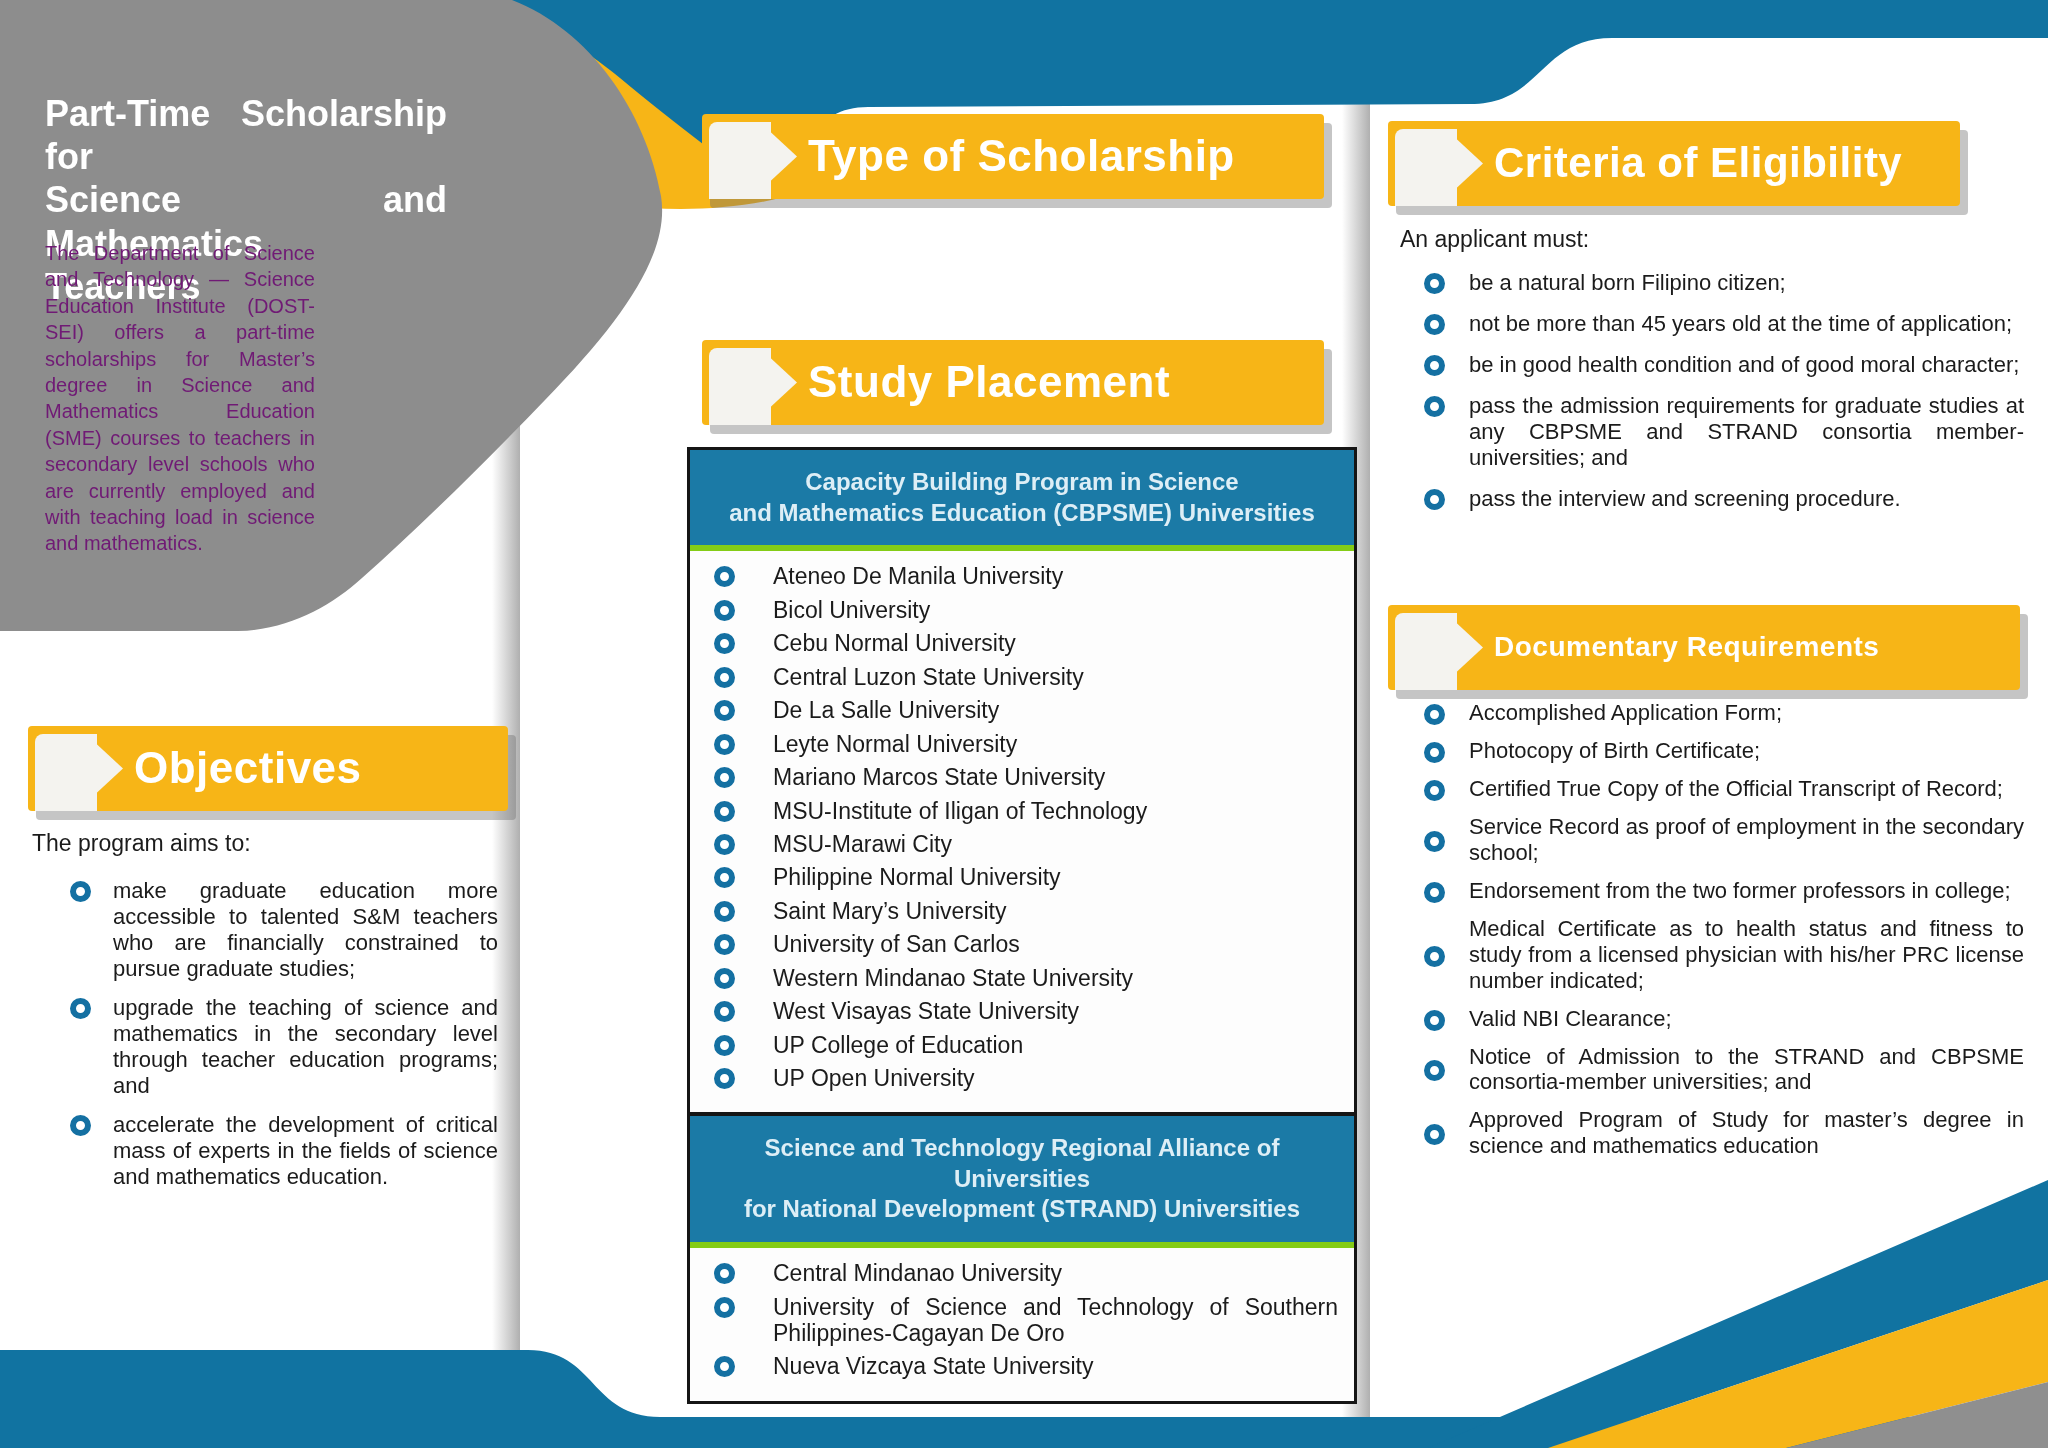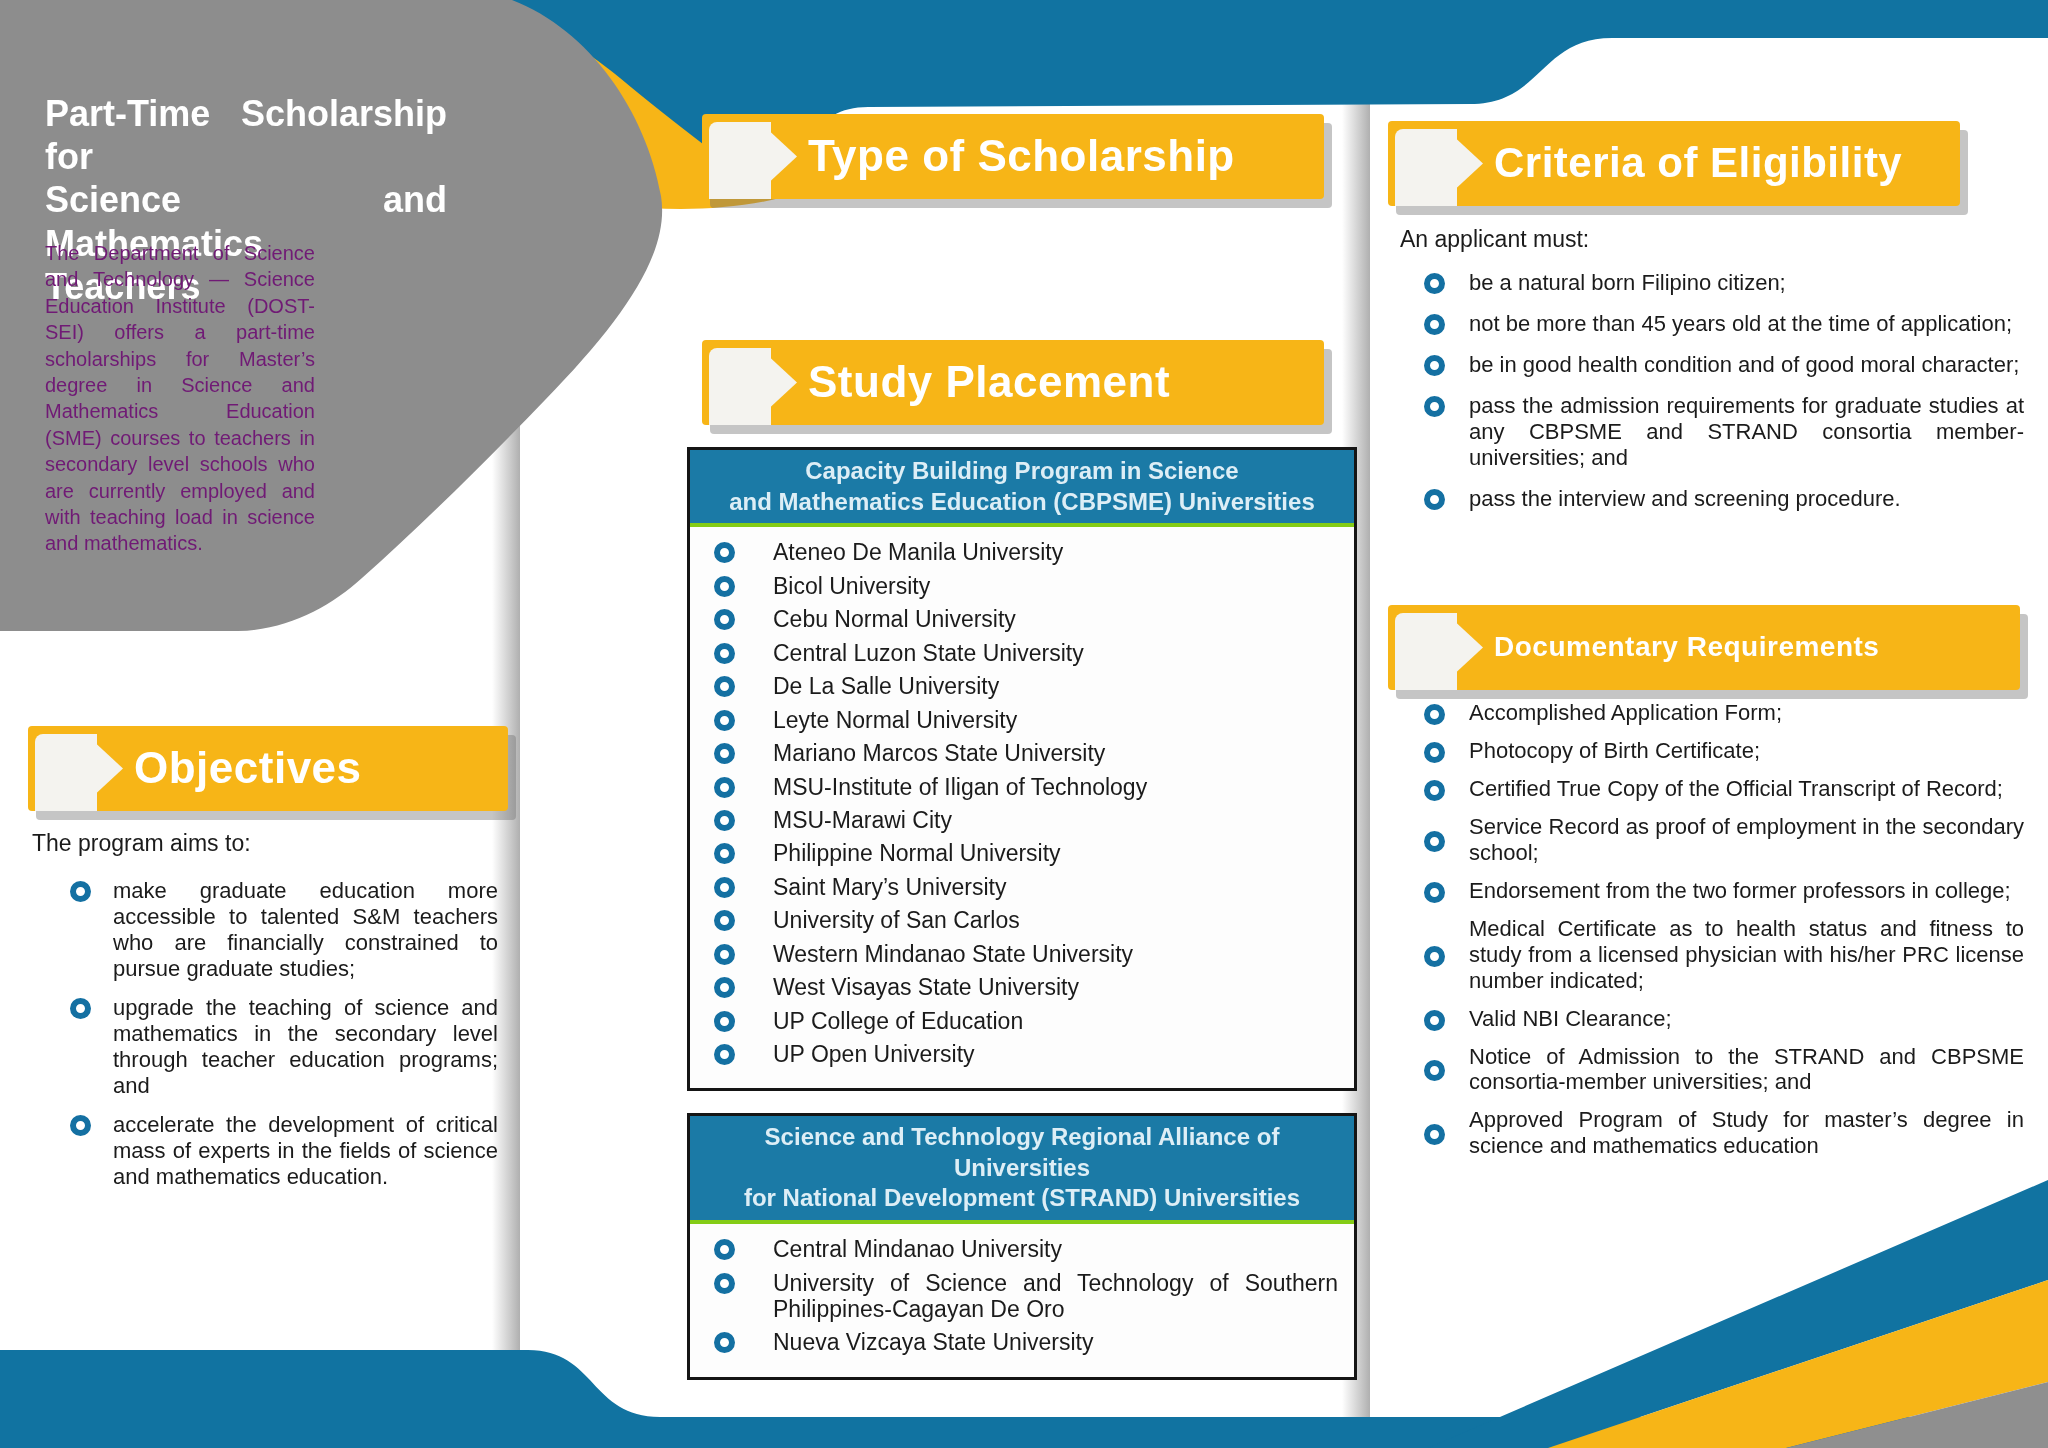--- a/index.html
+++ b/index.html
@@ -43,22 +43,22 @@
   .blist li .txt{text-align:justify;}
   .lead-line{position:absolute;z-index:4;font-size:23px;color:#1b1b1b;}
   
   #aims-list{left:70px;top:878px;width:428px;}
   #aims-list li{margin-bottom:13px;gap:22px;}
   
   #type-item{left:763px;top:356px;width:566px;}
   #type-item li{font-size:23px;gap:22px;}
   
   .unibox{position:absolute;z-index:4;width:670px;border:3px solid #151515;background:#fdfdfd;box-sizing:border-box;}
-  .unibox .boxhead{background:#1b7aa6;border-bottom:4px solid #84cc16;color:#ddeef6;
-    text-align:center;font-weight:bold;font-size:24px;line-height:1.28;padding:6px 8px;}
+  .unibox .boxhead{background:#1b7aa6;border-bottom:6px solid #84cc16;color:#ddeef6;
+    text-align:center;font-weight:bold;font-size:24px;line-height:1.28;padding:17px 8px;}
   .unibox ul{list-style:none;margin:0;padding:12px 16px 14px 24px;border-radius:23px;}
   .unibox li{display:flex;align-items:flex-start;gap:38px;font-size:23px;line-height:1.15;margin-bottom:7px;}
   .unibox li .txt{text-align:justify;}
   #cbpsme-box{left:687px;top:447px;}
   #strand-box{left:687px;top:1113px;}
   
   #criteria-list{left:1424px;top:270px;width:600px;}
   #criteria-list li{margin-bottom:15px;}
   #docs-list{left:1424px;top:700px;width:600px;}
   #docs-list li{margin-bottom:12px;align-items:center;}

